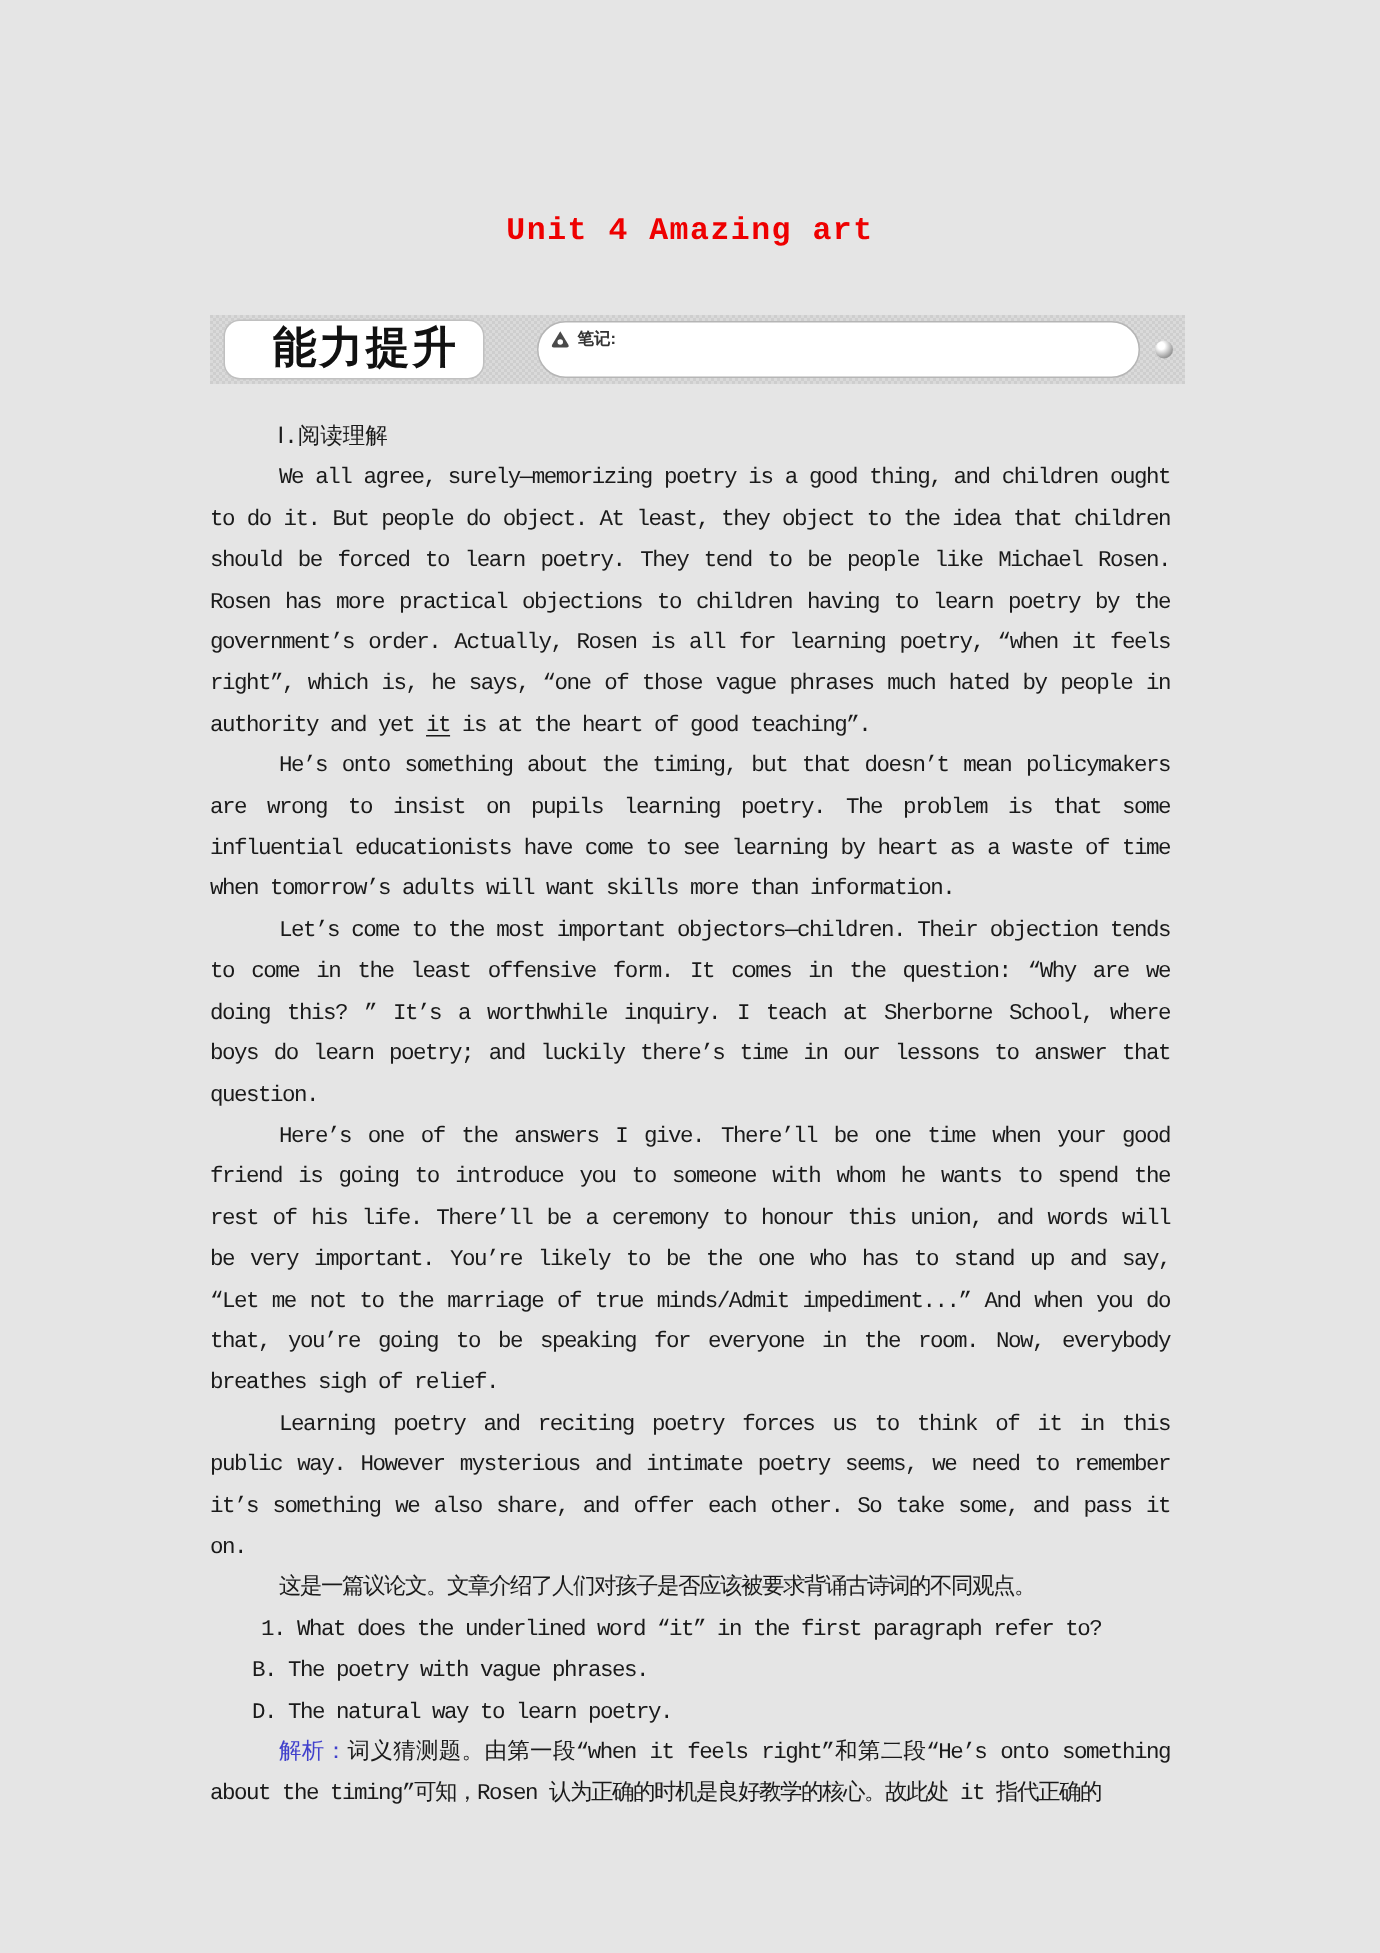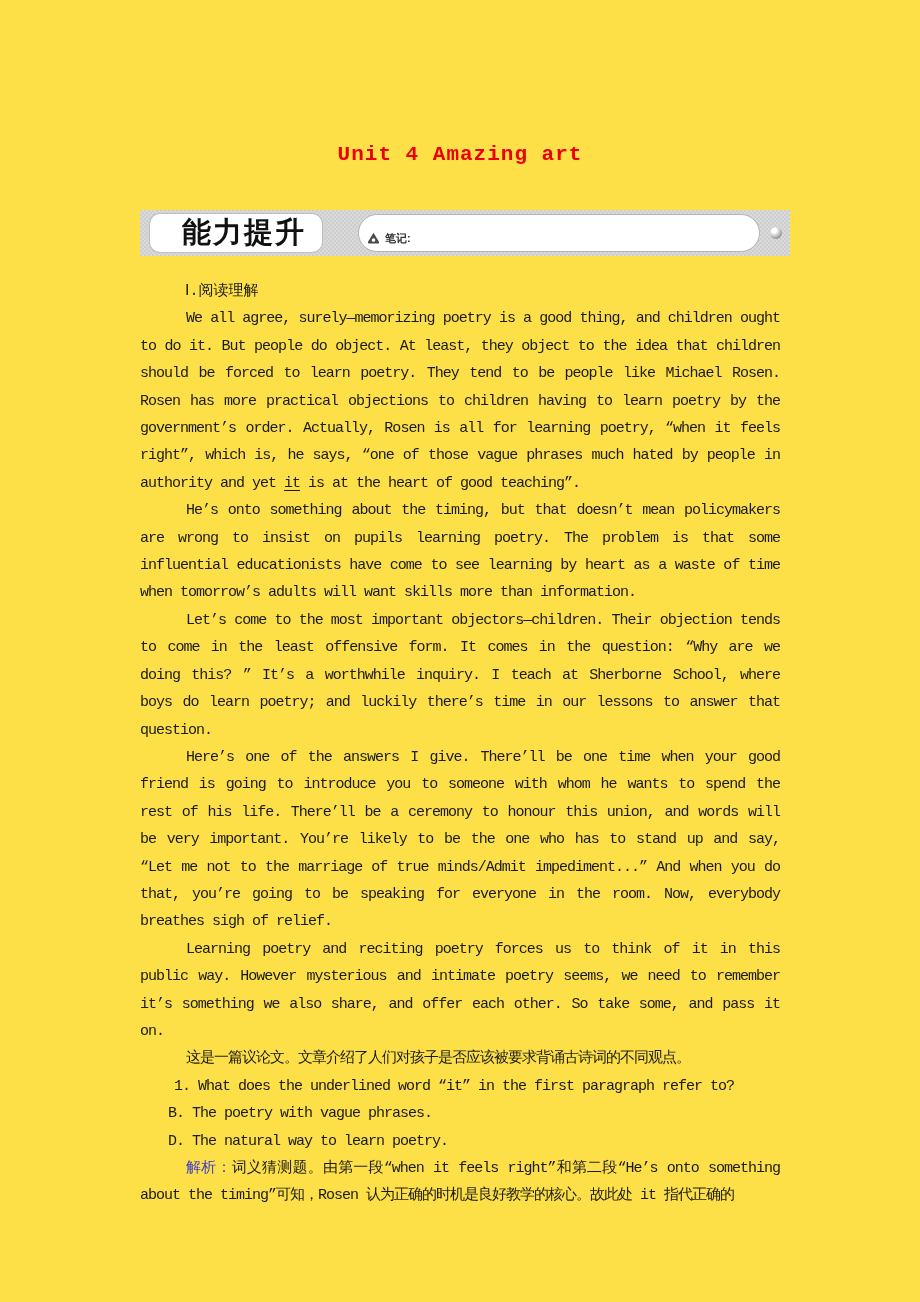--- a/index.html
+++ b/index.html
@@ -2,21 +2,21 @@
 <html><head>
 <meta charset="utf-8">
 <style>
   * { margin: 0; padding: 0; box-sizing: border-box; }
   html, body { background: #ffffff; }
   .page {
     position: relative;
     width: 920px;
     height: 1302px;
     margin: 0 auto;
-    background: #fde047;
+    background: #e5e5e5;
     overflow: hidden;
     font-family: "Liberation Mono", "DejaVu Sans Mono", monospace;
     color: #1a1a1a;
   }
   .doc-title {
     margin-top: 143px;
     text-align: center;
     font-size: 21px;
     font-weight: bold;
     color: #ee0000;
@@ -53,21 +53,21 @@
   .notes-box {
     flex: 1 1 auto;
     margin-left: 36px;
     margin-right: 10px;
     height: 38px;
     background: #ffffff;
     border: 1px solid #b5b5b5;
     border-radius: 19px;
     display: flex;
     align-items: flex-start;
-    padding: 16px 8px;
+    padding: 4px 8px;
     gap: 5px;
   }
   .notes-icon { width: 13px; height: 13px; flex: 0 0 auto; margin-top: 1px; }
   .notes-label {
     font-family: "Liberation Sans", sans-serif;
     font-size: 11px;
     font-weight: bold;
     color: #333333;
     line-height: 14px;
   }

